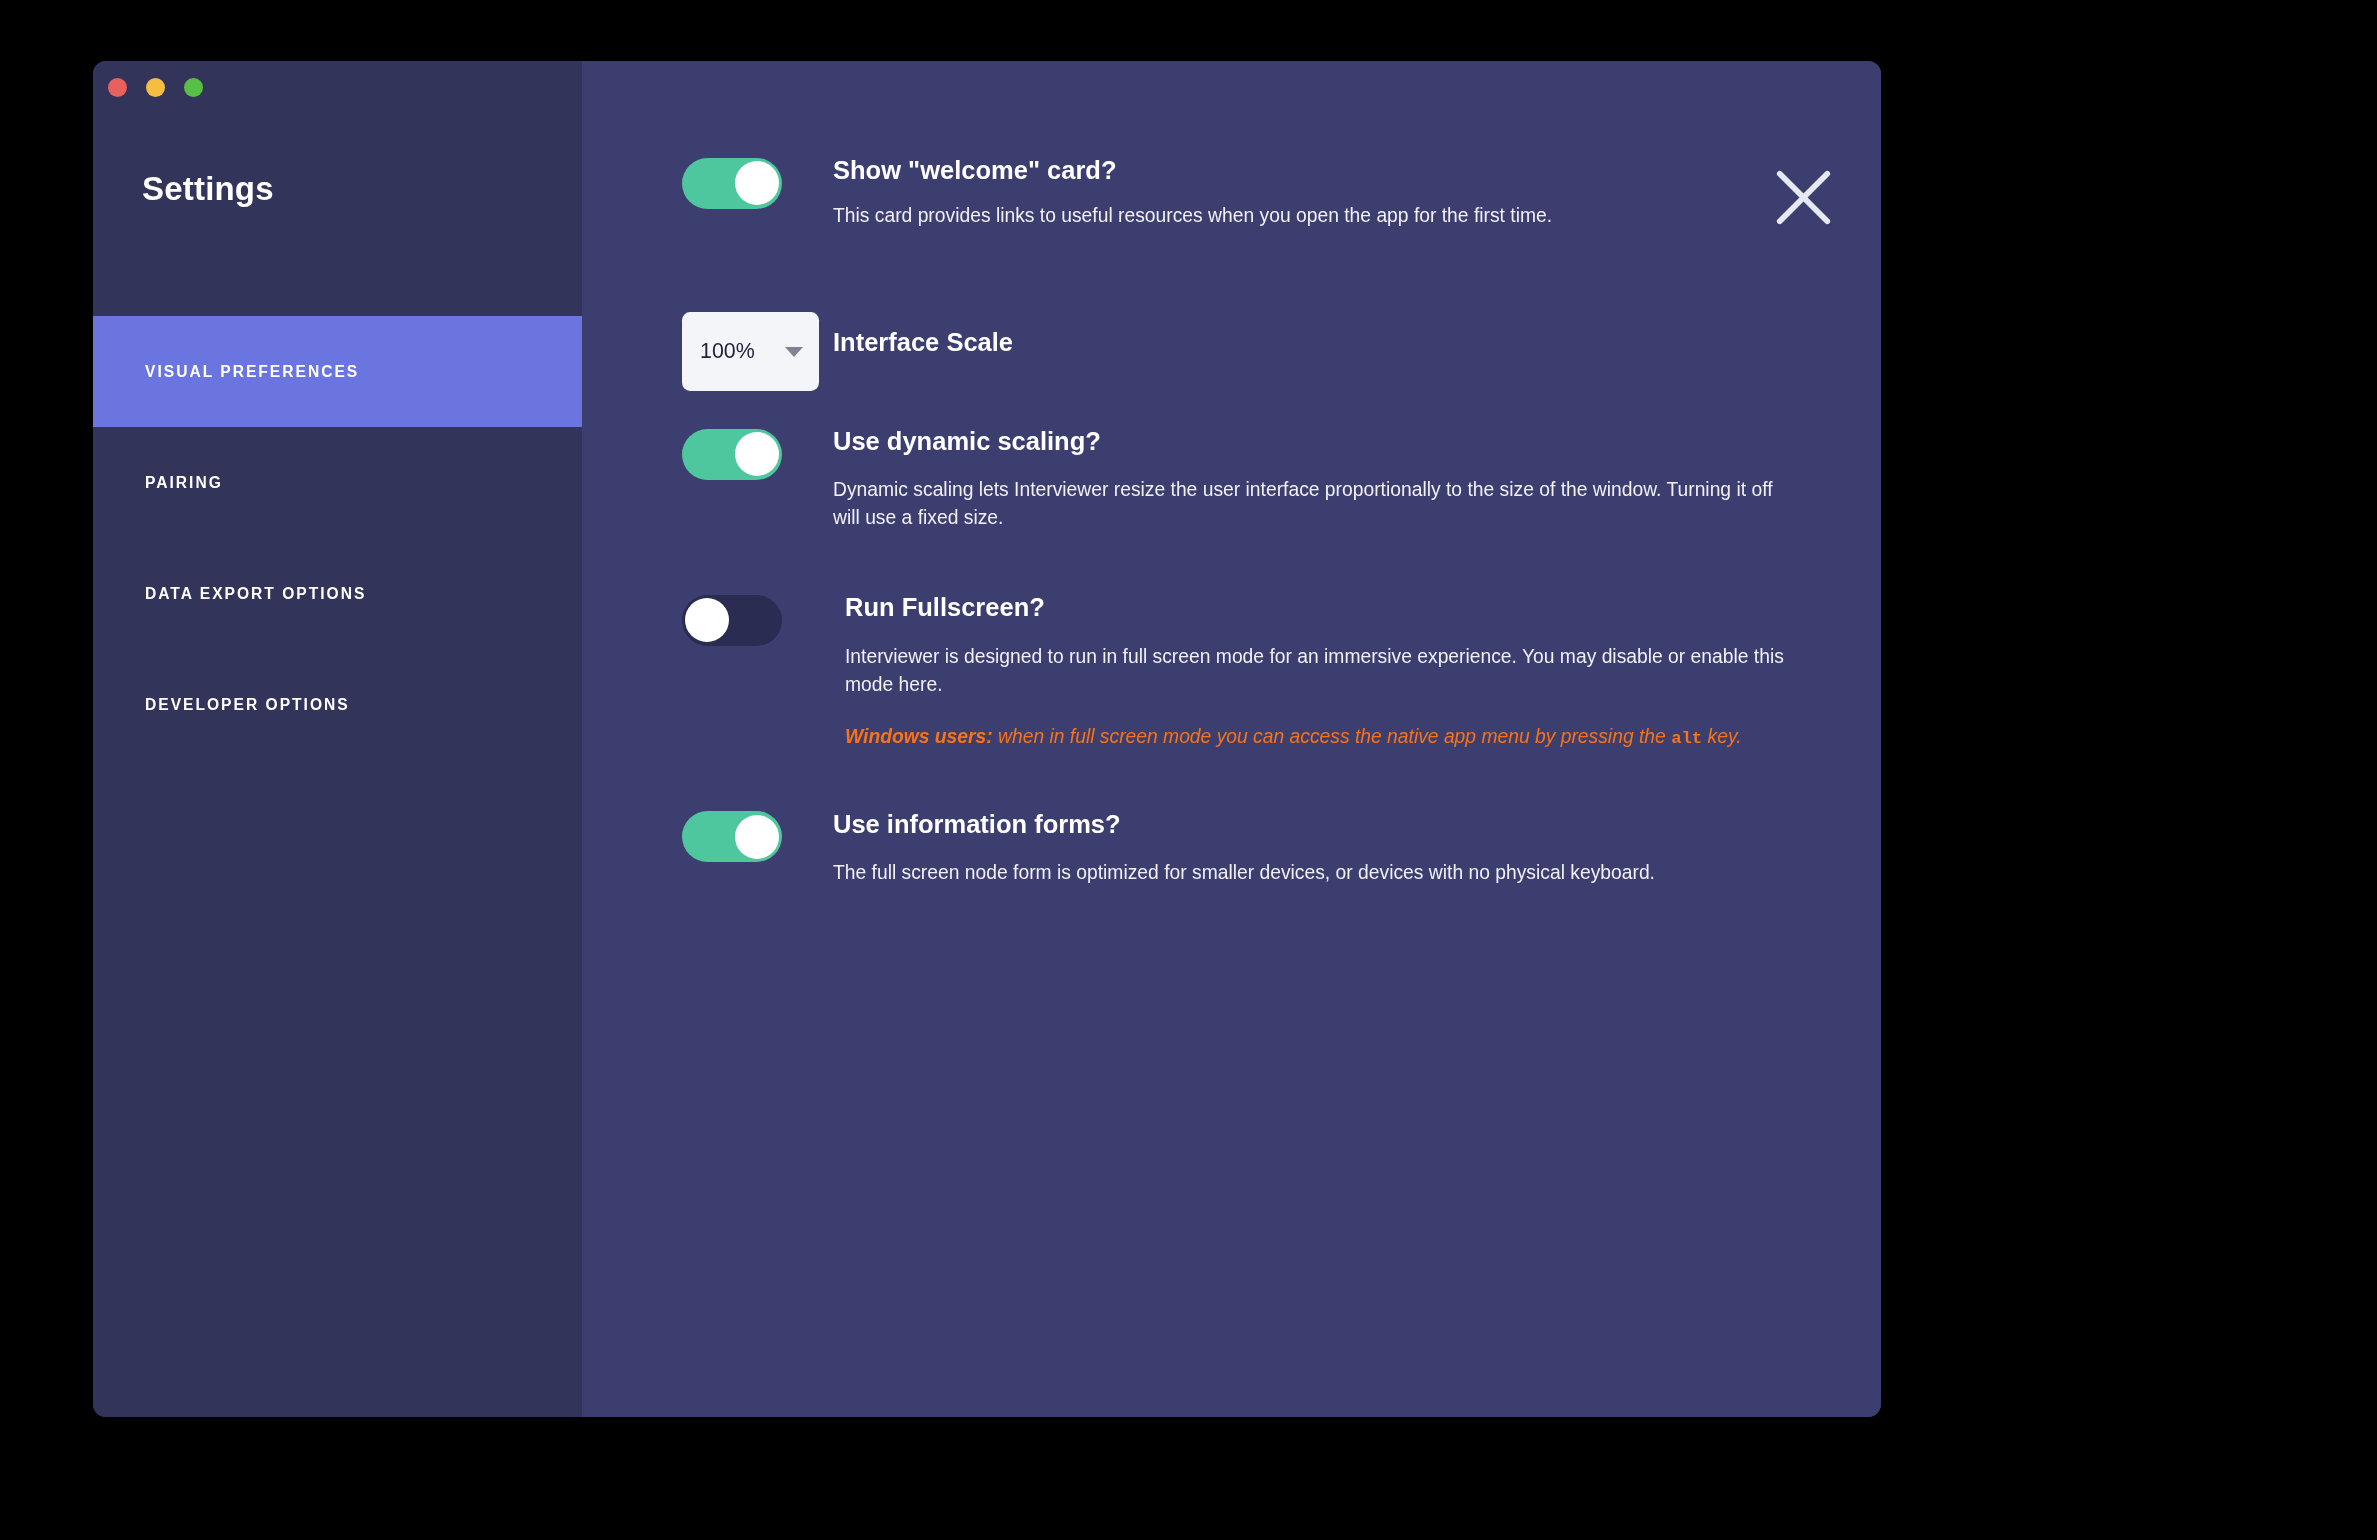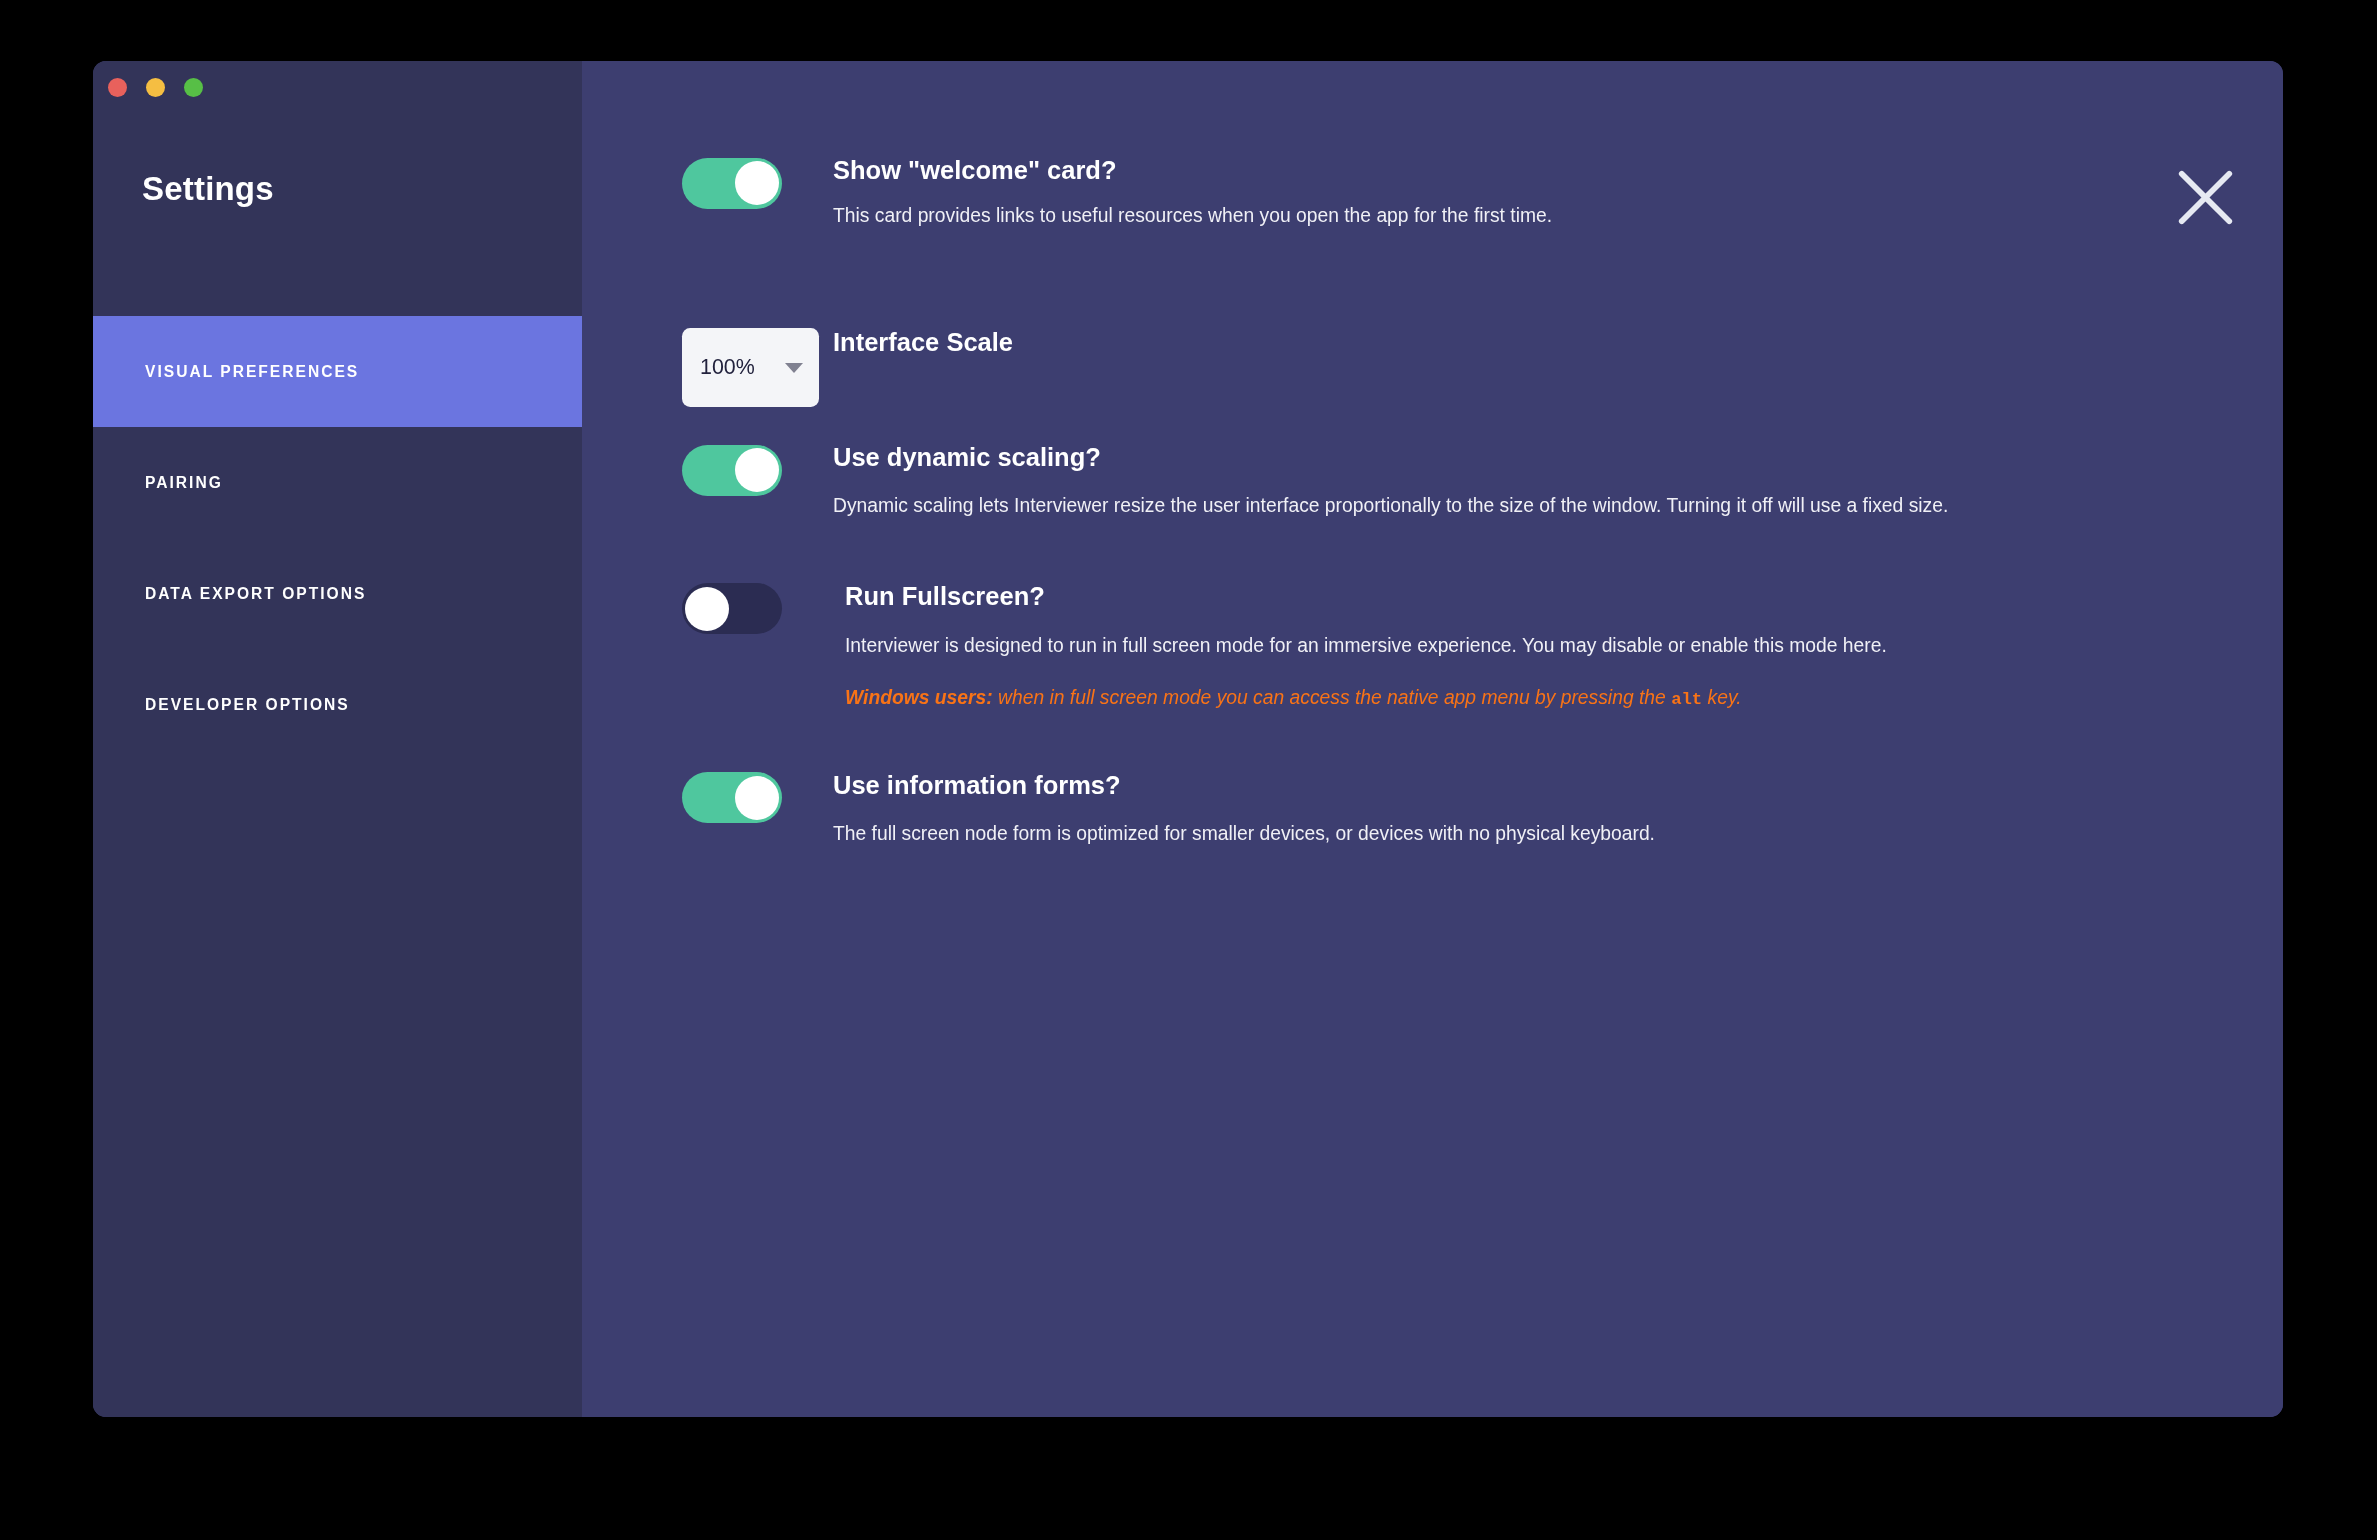--- a/index.html
+++ b/index.html
@@ -12,21 +12,21 @@
     height: 1540px;
     font-family: "Liberation Sans", sans-serif;
     overflow: hidden;
   }
 
   
   .window {
     position: absolute;
     left: 93px;
     top: 61px;
-    width: 2190px;
+    width: 1788px;
     height: 1356px;
     border-radius: 13px;
     overflow: hidden;
     display: flex;
     background: #3d3e70;
   }
 
   
   .sidebar {
     width: 489px;
@@ -152,21 +152,20 @@
     width: 137px;
     height: 79px;
     background: #f4f5f8;
     border-radius: 8.2px;
     display: flex;
     align-items: center;
     justify-content: space-between;
     padding: 0 16.5px 0 18px;
     box-sizing: border-box;
     cursor: pointer;
-    margin-top: 16px;
   }
   .select-value {
     font-size: 21.4px;
     color: #22223d;
   }
   .caret {
     width: 0;
     height: 0;
     border-left: 9px solid transparent;
     border-right: 9px solid transparent;

